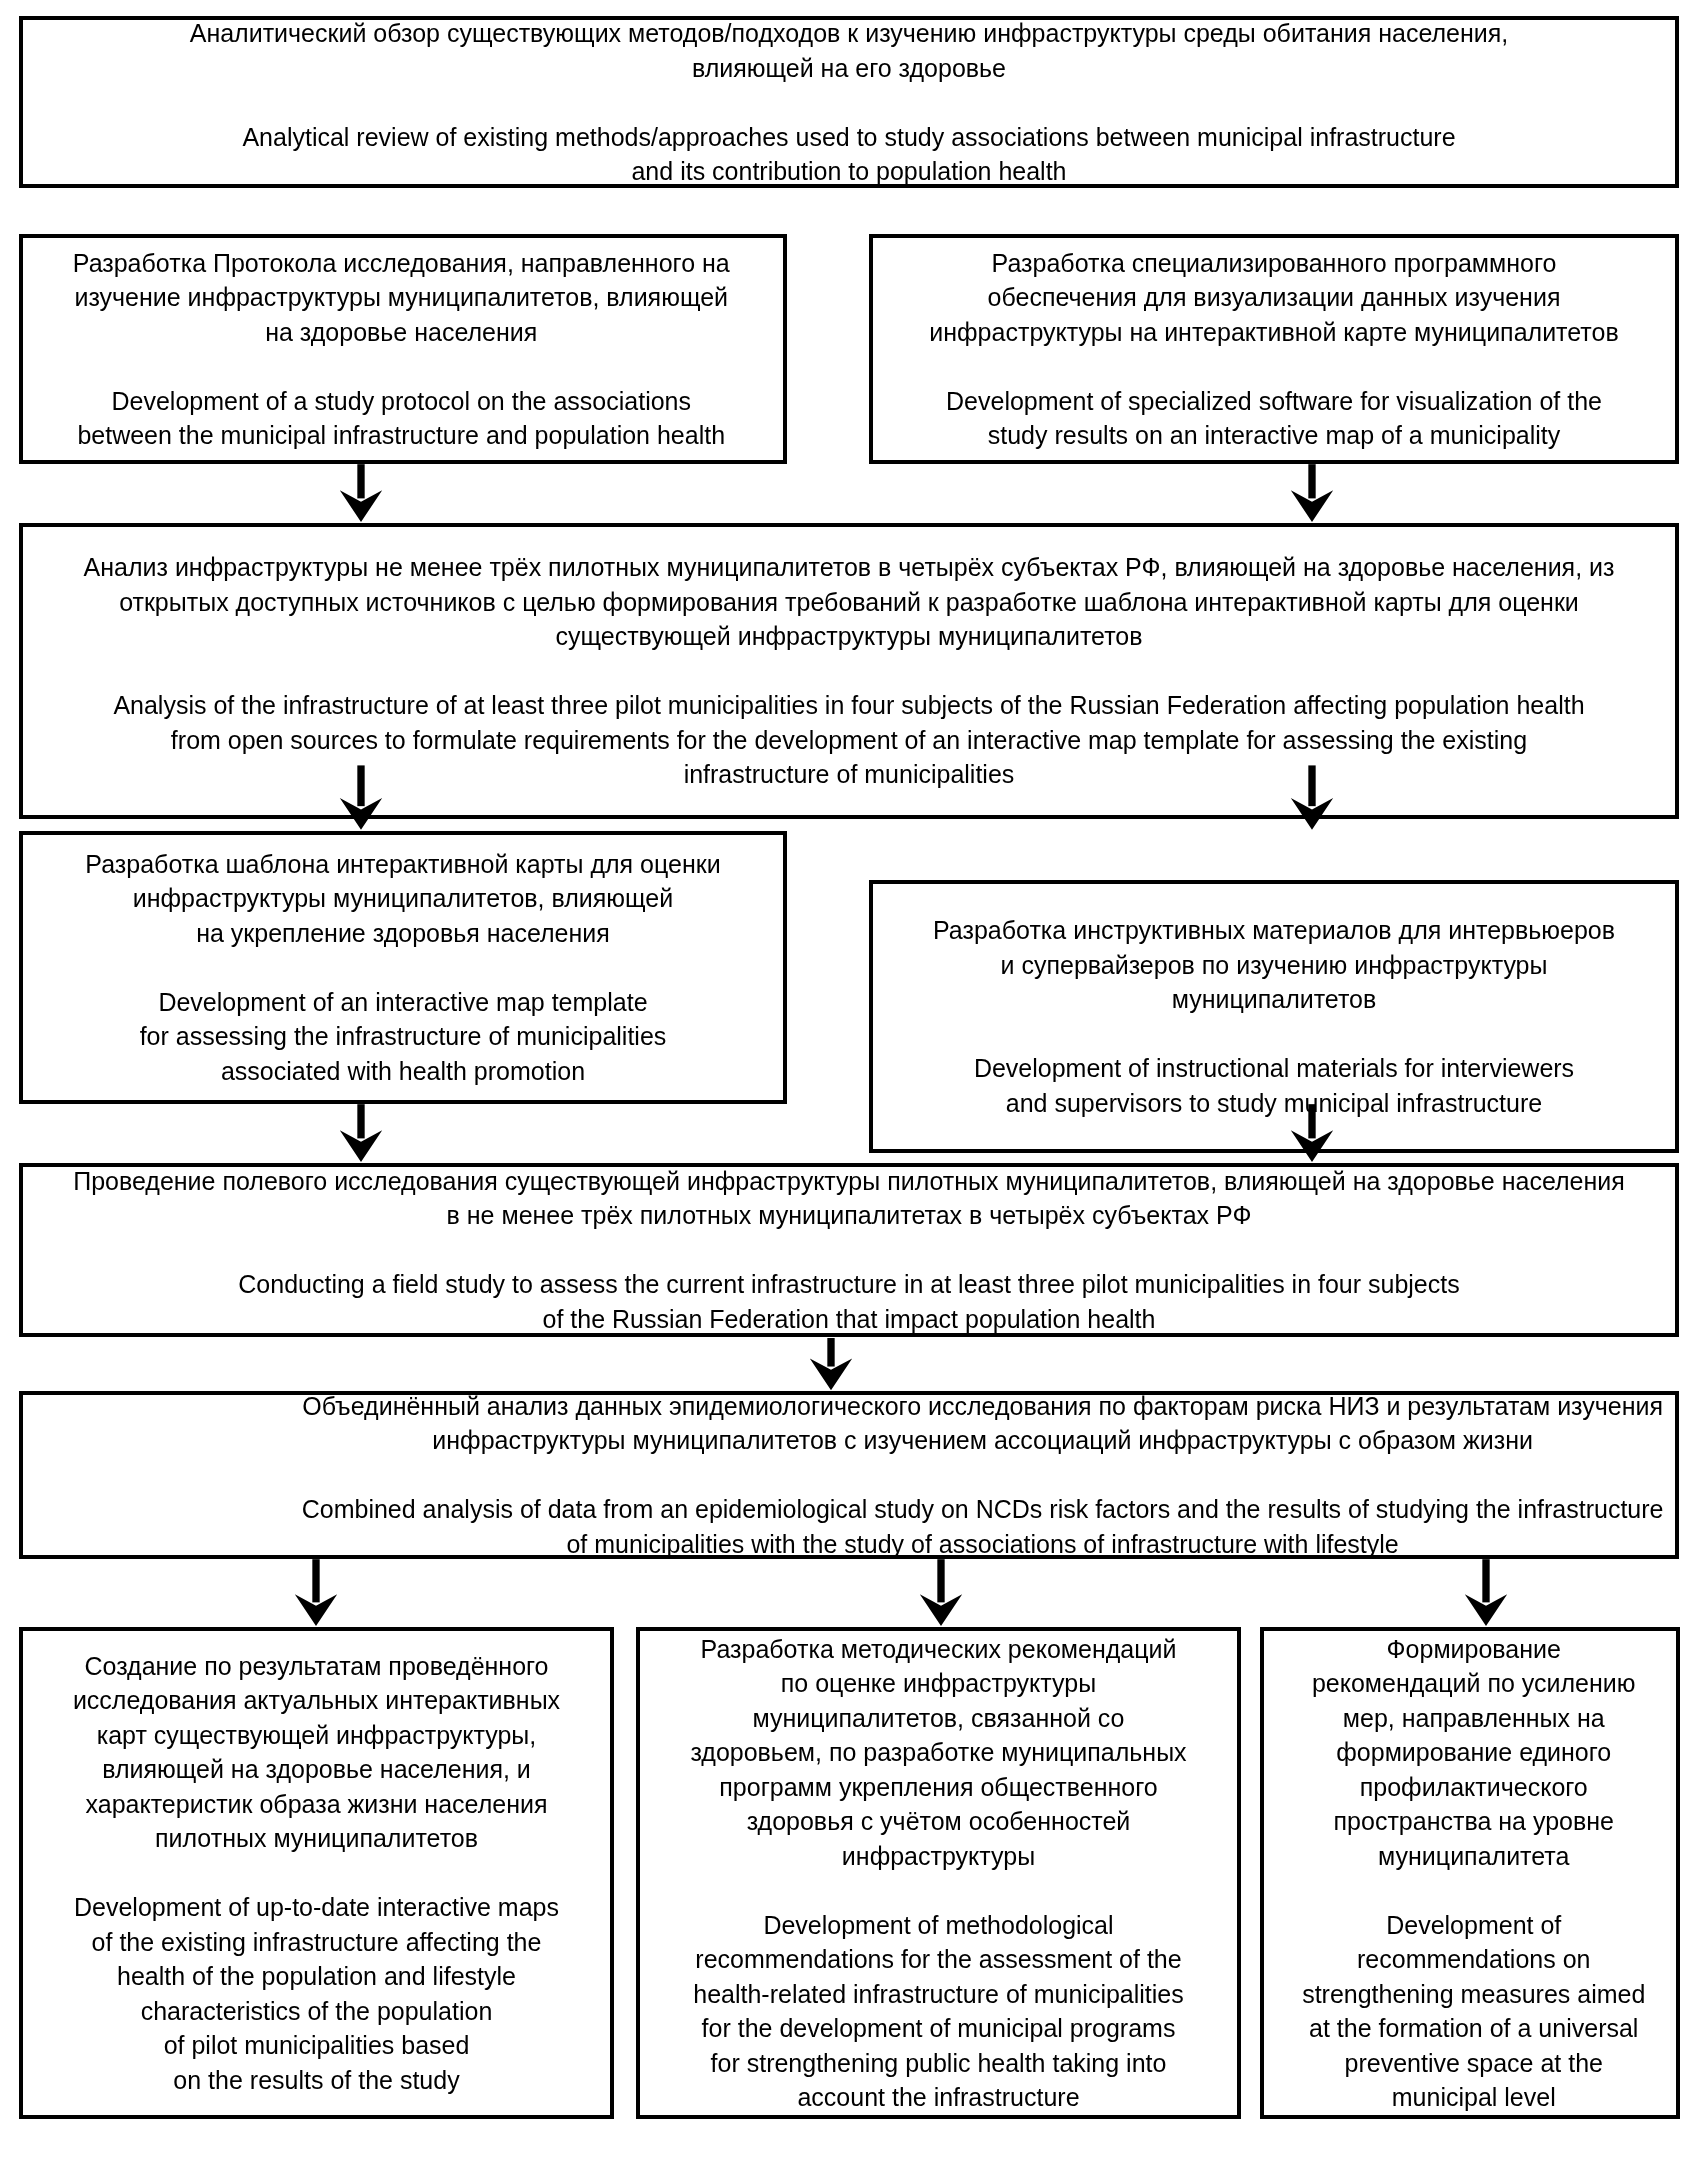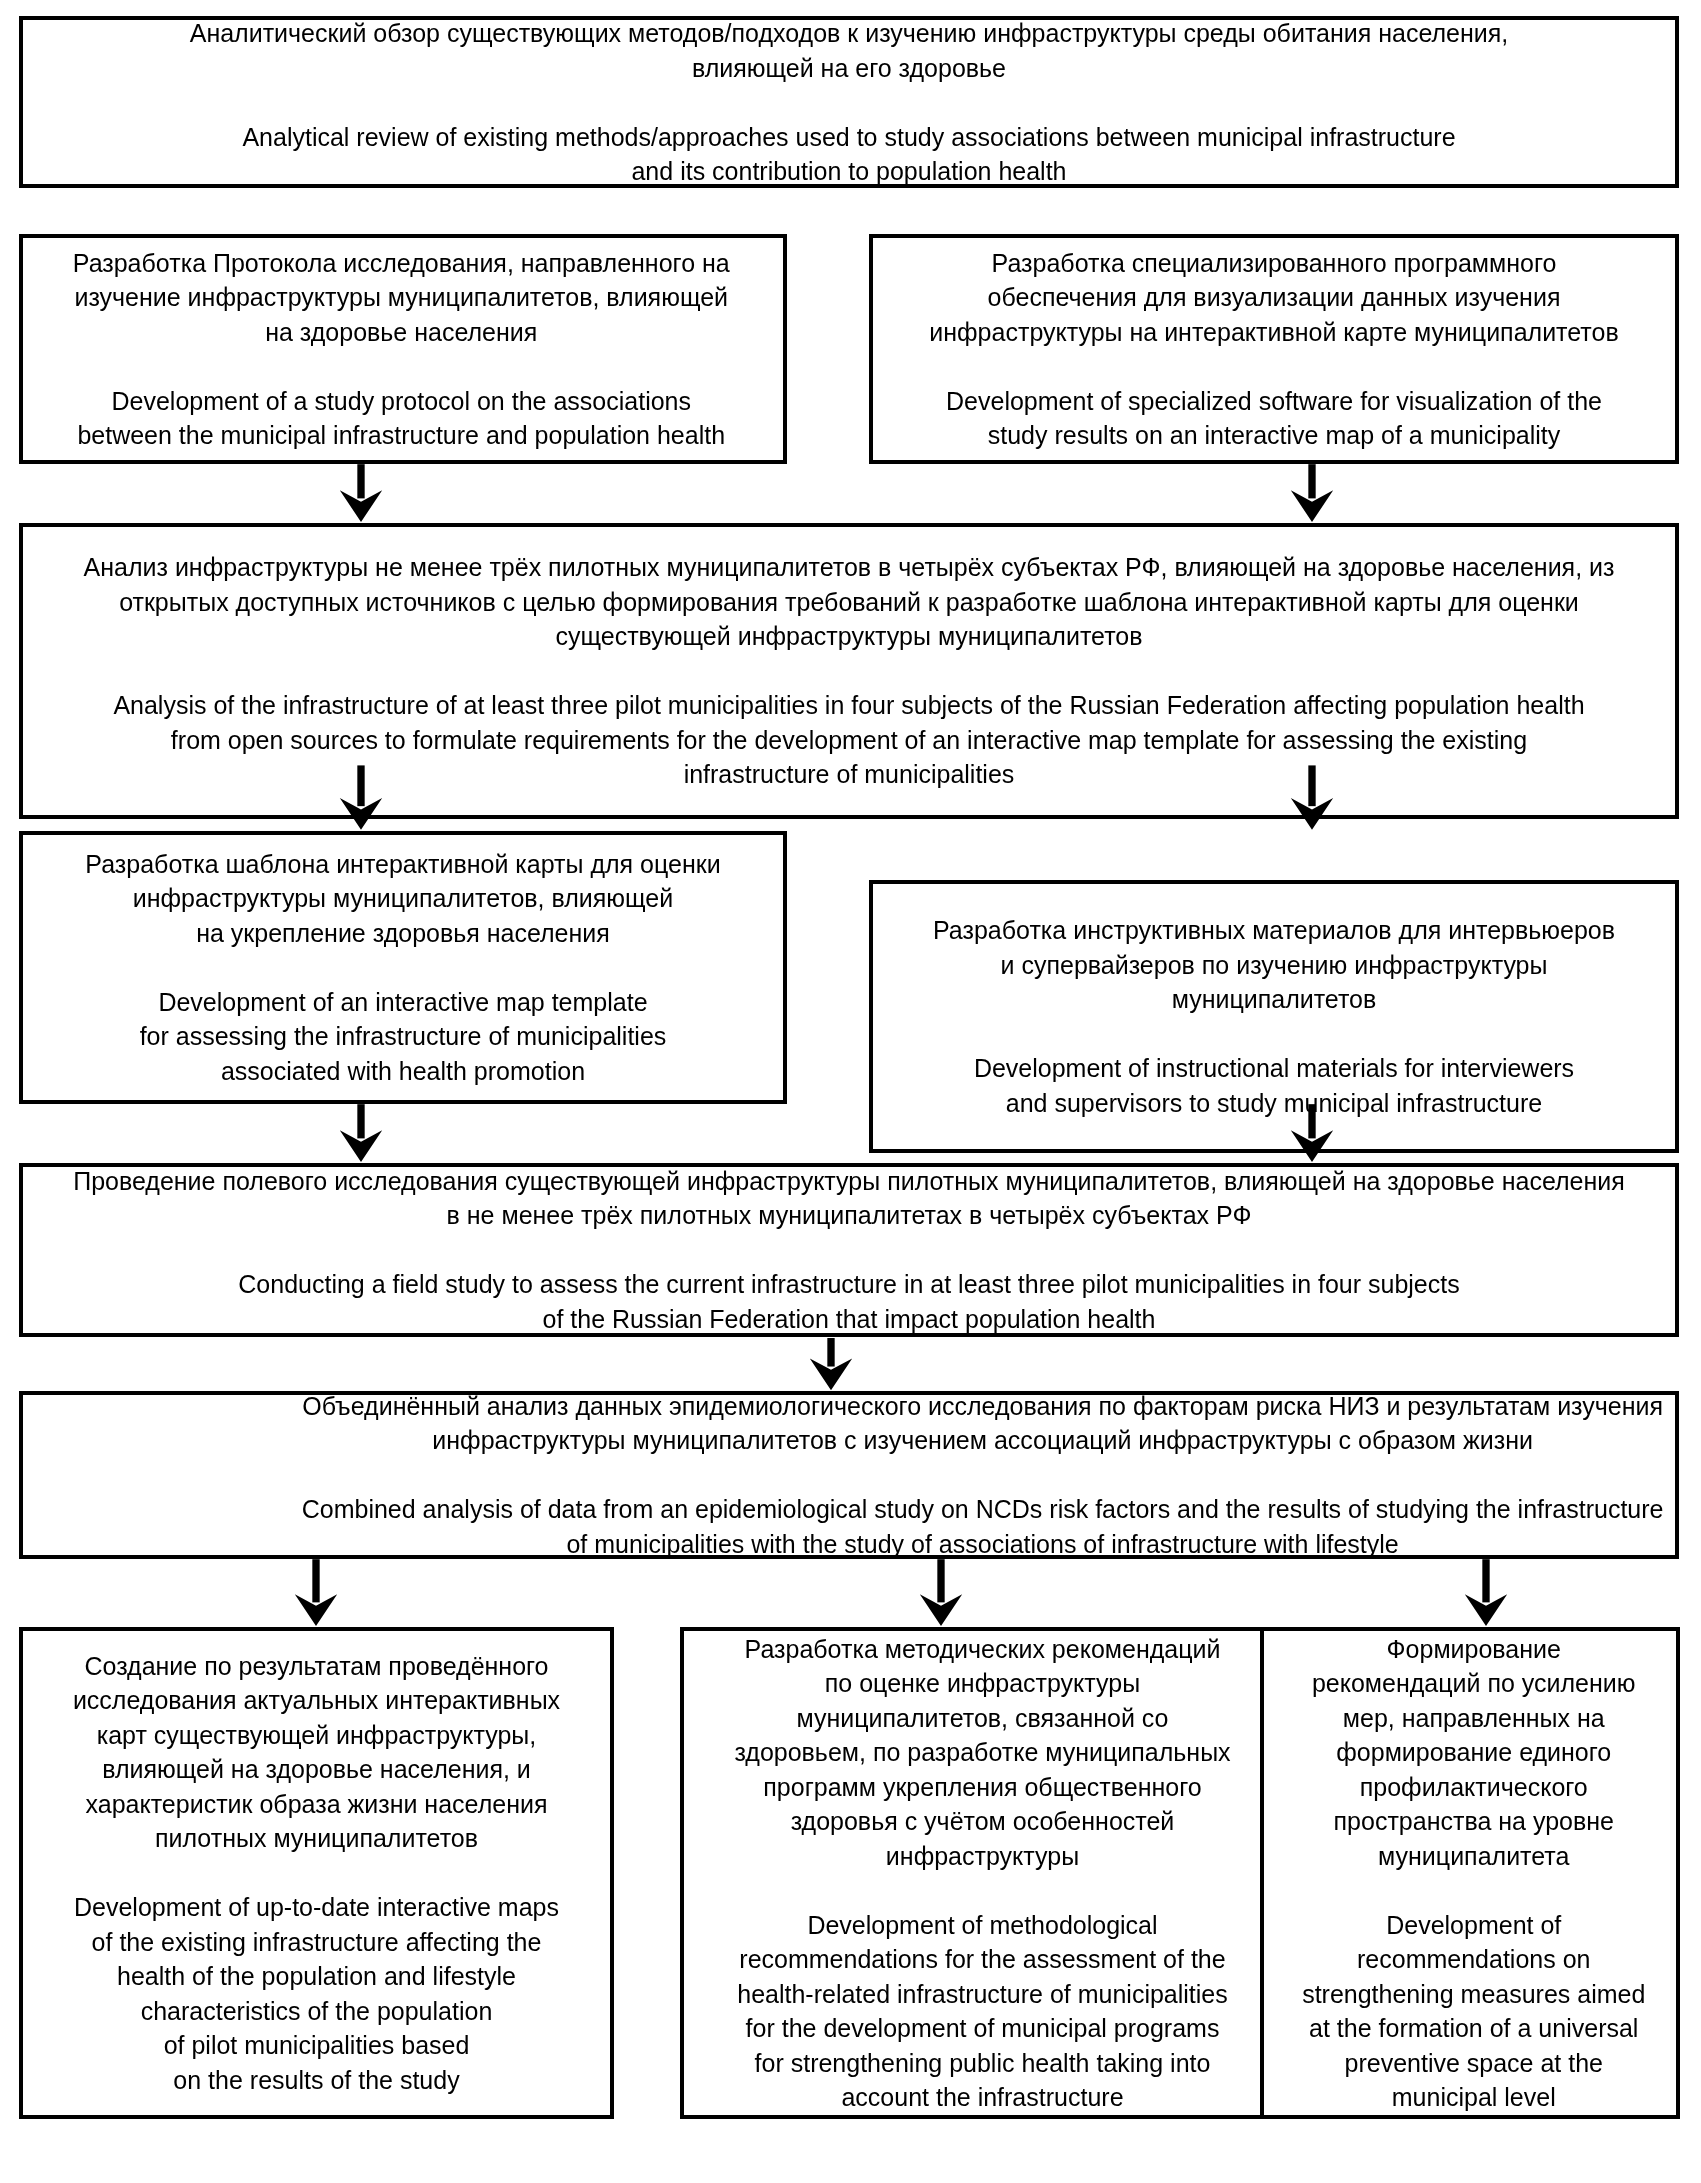--- a/index.html
+++ b/index.html
@@ -174,21 +174,21 @@
 характеристик образа жизни населения
 пилотных муниципалитетов</div>
       <div>Development of up-to-date interactive maps
 of the existing infrastructure affecting the
 health of the population and lifestyle
 characteristics of the population
 of pilot municipalities based
 on the results of the study</div>
     </div>
   </div>
-  <div class="box" style="left:636px;top:1627px;width:605px;height:492px;margin-left:44px;">
+  <div class="box" style="left:636px;top:1627px;width:605px;height:492px;">
     <div class="txt">
       <div>Разработка методических рекомендаций
 по оценке инфраструктуры
 муниципалитетов, связанной со
 здоровьем, по разработке муниципальных
 программ укрепления общественного
 здоровья с учётом особенностей
 инфраструктуры</div>
       <div>Development of methodological
 recommendations for the assessment of the

